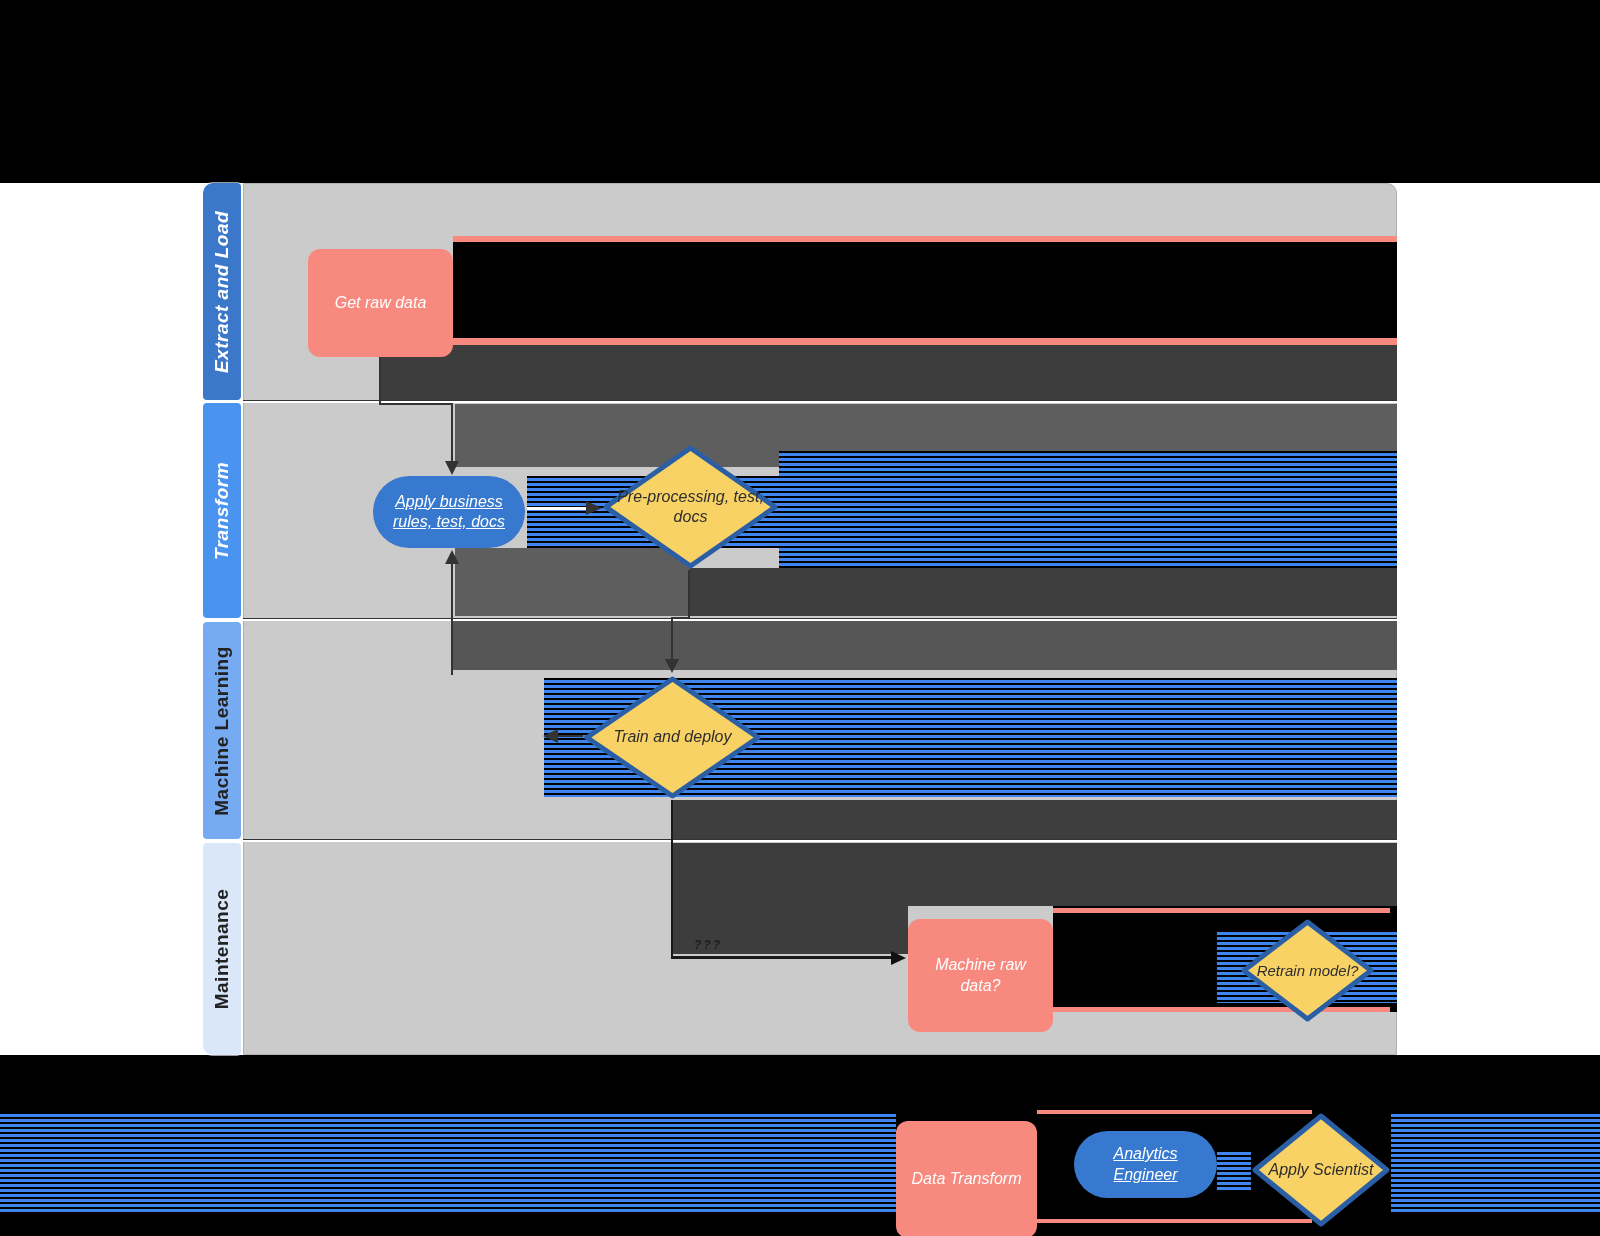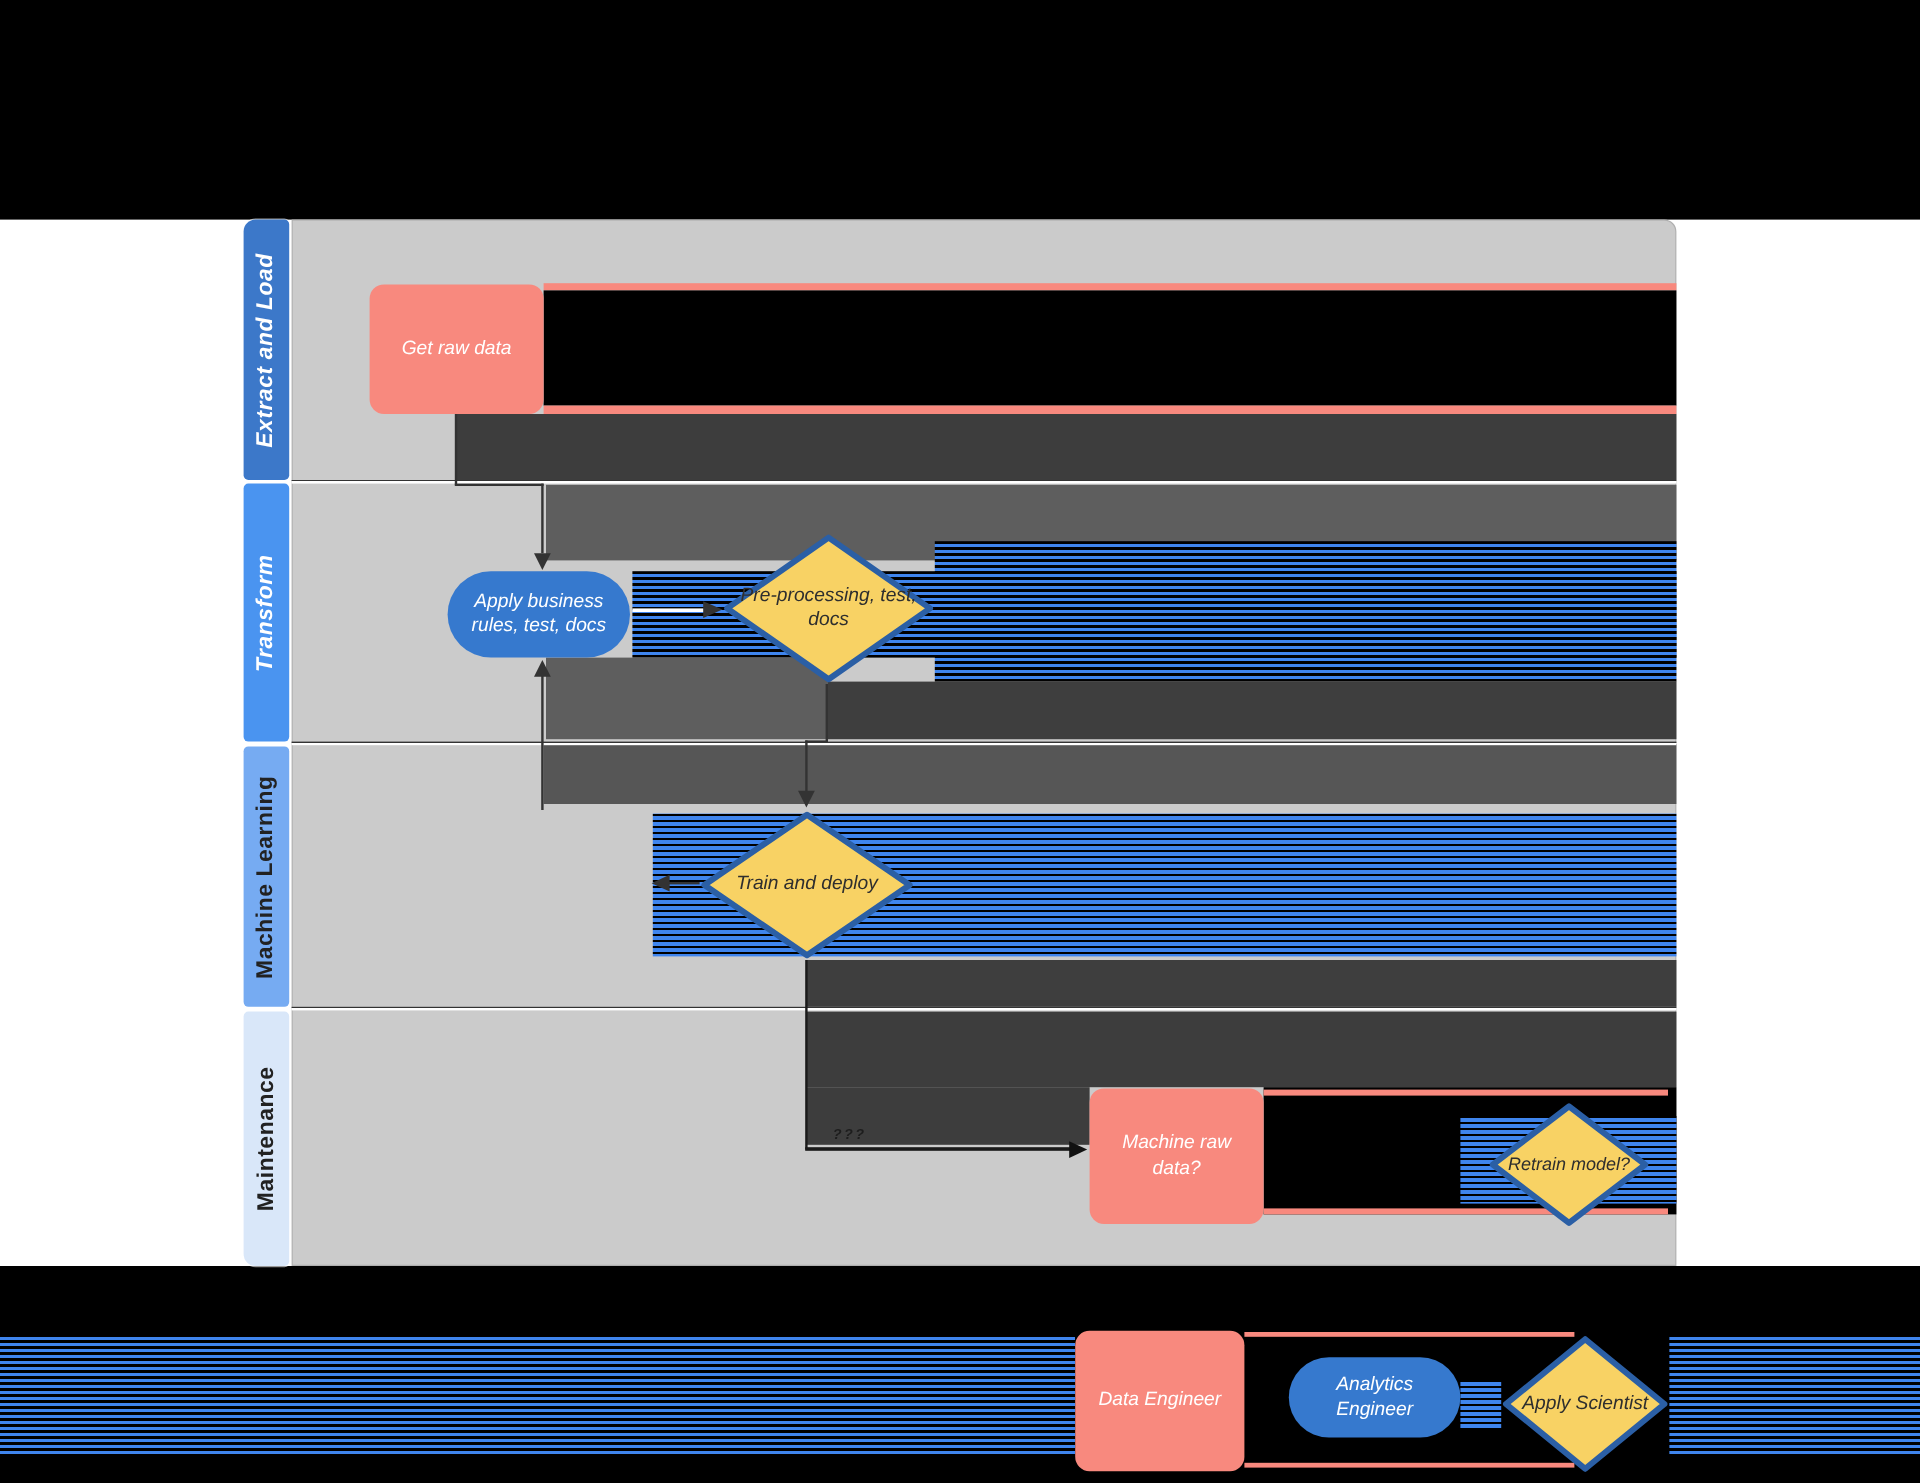--- a/index.html
+++ b/index.html
@@ -9,22 +9,22 @@
   .canvas{position:absolute;left:243px;top:183px;width:1154px;height:872px;background:var(--canvas,#CBCBCB);
           border:1px solid #b0b0b0;border-top-right-radius:10px;box-sizing:border-box;}
   .lane-header{position:absolute;left:203px;width:38px;display:flex;align-items:center;justify-content:center;
                border-radius:4px;box-shadow:0 0 0 1px rgba(255,255,255,.6);}
   .lane-label{transform:rotate(-90deg);white-space:nowrap;font-size:19px;font-weight:bold;letter-spacing:.5px;}
   .band{position:absolute;}
   .stripes{background:repeating-linear-gradient(to bottom,#000 0 2px,#3F85EE 2px 5px);}
   .divider{position:absolute;height:3px;background:linear-gradient(#333 0 1px,#fff 1px 3px);}
   .node{position:absolute;display:flex;align-items:center;justify-content:center;text-align:center;box-sizing:border-box;}
   .node-label{font-style:italic;font-size:16px;line-height:1.28;}
-  .process{background:var(--process,#F8897E);border-radius:12px;color:#fff;}
-  .stadium{background:var(--stadium,#3679CE);border-radius:40px;color:#fff;}
+  .process{background:var(--process,#F8897E);border-radius:12px;color:#fff;margin-top:12px;}
+  .stadium{background:var(--stadium,#3679CE);border-radius:40px;color:#fff;text-decoration:underline;}
   .diamond{background:transparent;}
   .diamond svg{position:absolute;left:0;top:0;}
   .diamond .node-label{position:relative;color:#2e2e2e;padding:0 8px;}
   .conn{position:absolute;background:var(--arrow,#333);}
   .conn-white{position:absolute;background:#fff;}
   .arr{position:absolute;width:0;height:0;}
   .conn-label{position:absolute;font-size:12px;font-weight:bold;font-style:italic;color:#1d1d1d;letter-spacing:2px;}
 </style>
 </head>
 <body>
@@ -130,21 +130,21 @@
   </div>
 
   <div class="band stripes" style="left:0;top:1112px;width:896px;height:101px;"></div>
   <div class="band stripes" style="left:1391px;top:1112px;width:209px;height:101px;"></div>
   <div class="band" style="left:896px;top:1085px;width:495px;height:151px;background:#000;"></div>
   <div class="band" style="left:1037px;top:1110px;width:275px;height:4px;background:#F8897E;"></div>
   <div class="band" style="left:1037px;top:1219px;width:275px;height:4px;background:#F8897E;"></div>
   <div class="band stripes" style="left:1217px;top:1150px;width:34px;height:40px;"></div>
 
   <div class="node process" style="left:896px;top:1109px;width:141px;height:117px;">
-    <div class="node-label">Data Engineer</div>
+    <div class="node-label">Data Transform</div>
   </div>
   <div class="node stadium" style="left:1074px;top:1131px;width:143px;height:67px;padding:0 18px;">
     <div class="node-label">Analytics Engineer</div>
   </div>
   <div class="node diamond" style="left:1251px;top:1112px;width:140px;height:116px;">
     <svg width="140" height="116">
       <polygon points="70,4 136,58 70,112 4,58" fill="#F8D264" stroke="#2B5FA5" stroke-width="5" stroke-linejoin="round"></polygon>
     </svg>
     <div class="node-label" style="white-space:nowrap;">Apply Scientist</div>
   </div>

